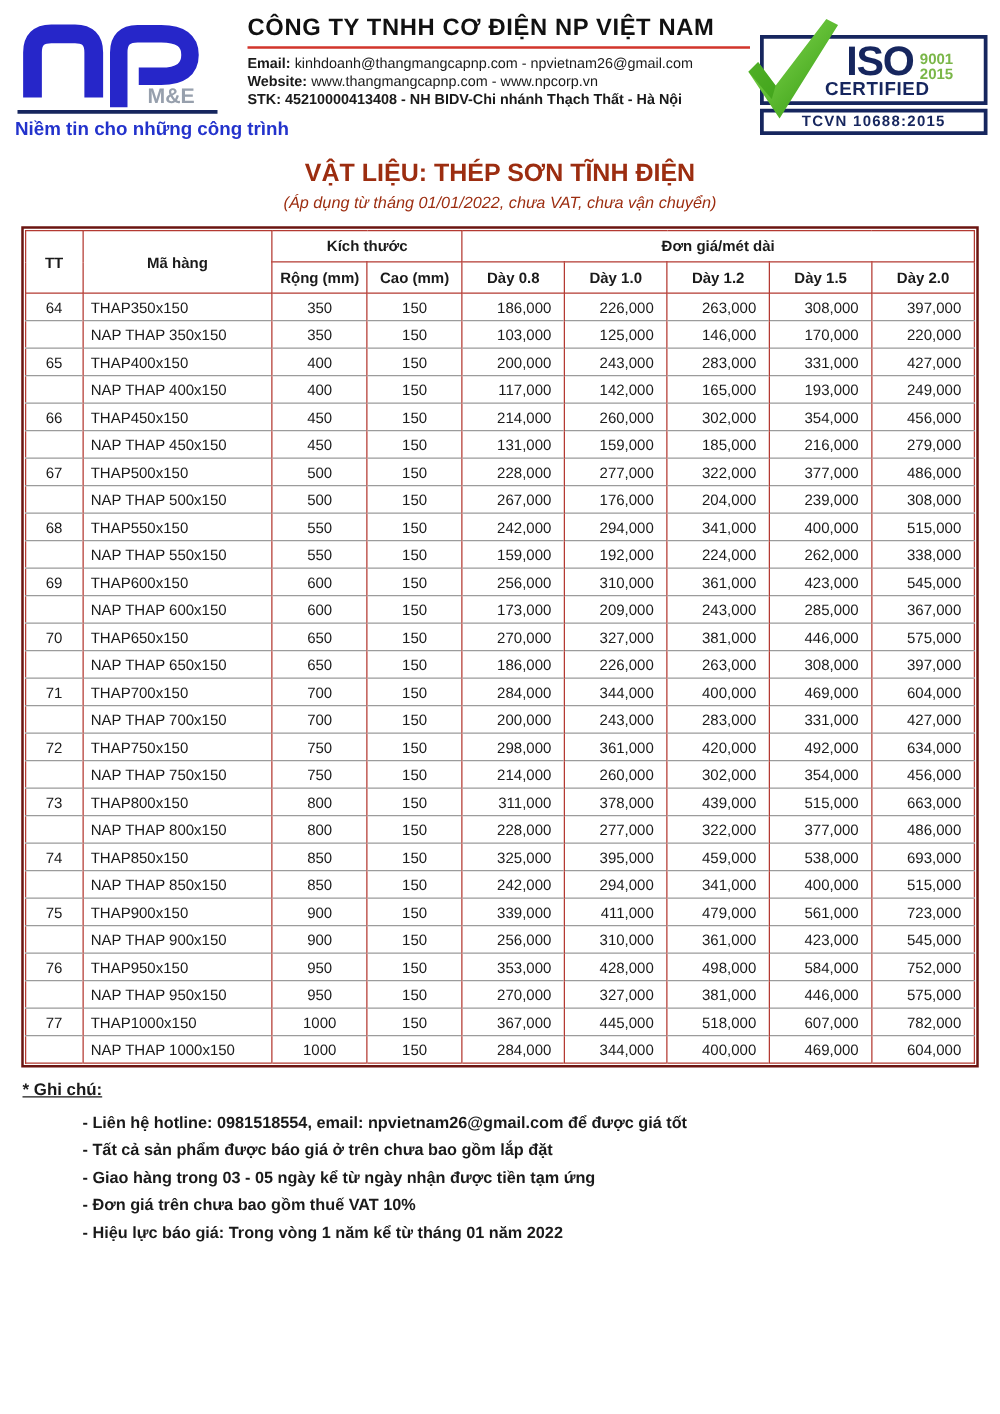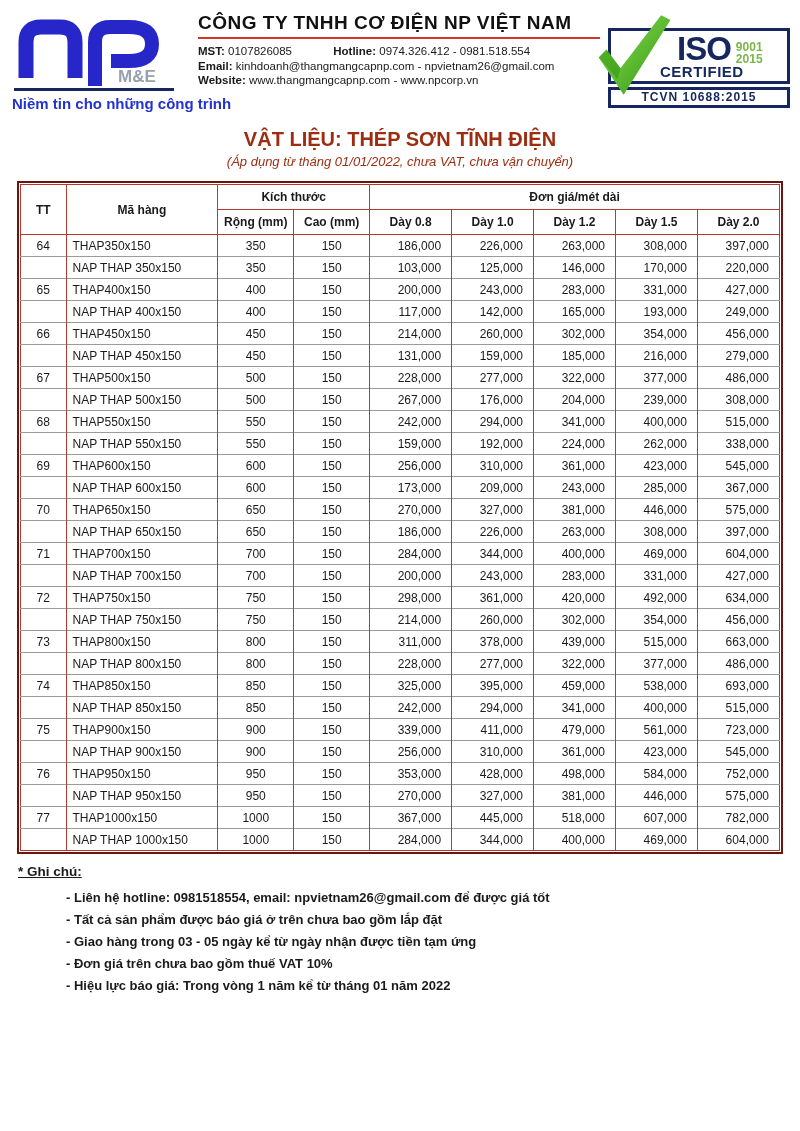--- a/index.html
+++ b/index.html
@@ -77,32 +77,30 @@
       <text x="106" y="70" font-family="Liberation Sans, sans-serif" font-size="17" font-weight="bold" fill="#97a0ad">M&amp;E</text>
     </svg>
     <div class="logo-rule"></div>
     <div class="logo-tagline">Niềm tin cho những công trình</div>
   </div>
 
   <div class="company-block">
     <div class="company-name">CÔNG TY TNHH CƠ ĐIỆN NP VIỆT NAM</div>
     <div class="company-rule"></div>
     <div class="contact-line">
-      <b>MST:</b>
-      <span>0107826085</span><span class="gap"></span>
-      <b>Hotline:</b>
-      <span>0974.326.412 - 0981.518.554</span>
-    </div>
-    <div class="contact-line">
       <b>Email:</b>
       <span>kinhdoanh@thangmangcapnp.com - npvietnam26@gmail.com</span>
     </div>
     <div class="contact-line">
       <b>Website:</b>
       <span>www.thangmangcapnp.com - www.npcorp.vn</span>
+    </div>
+    <div class="contact-line stk-line">
+      <b>STK:</b>
+      <span>45210000413408 - NH BIDV-Chi nhánh Thạch Thất - Hà Nội</span>
     </div>
   </div>
 
   <div class="iso-block">
     <svg class="iso-check" width="78" height="90" viewBox="0 0 100 115">
       <defs>
         <linearGradient id="gr" x1="0" y1="0" x2="1" y2="1">
           <stop offset="0" stop-color="#8fe15a"></stop>
           <stop offset="1" stop-color="#2f960c"></stop>
         </linearGradient>

